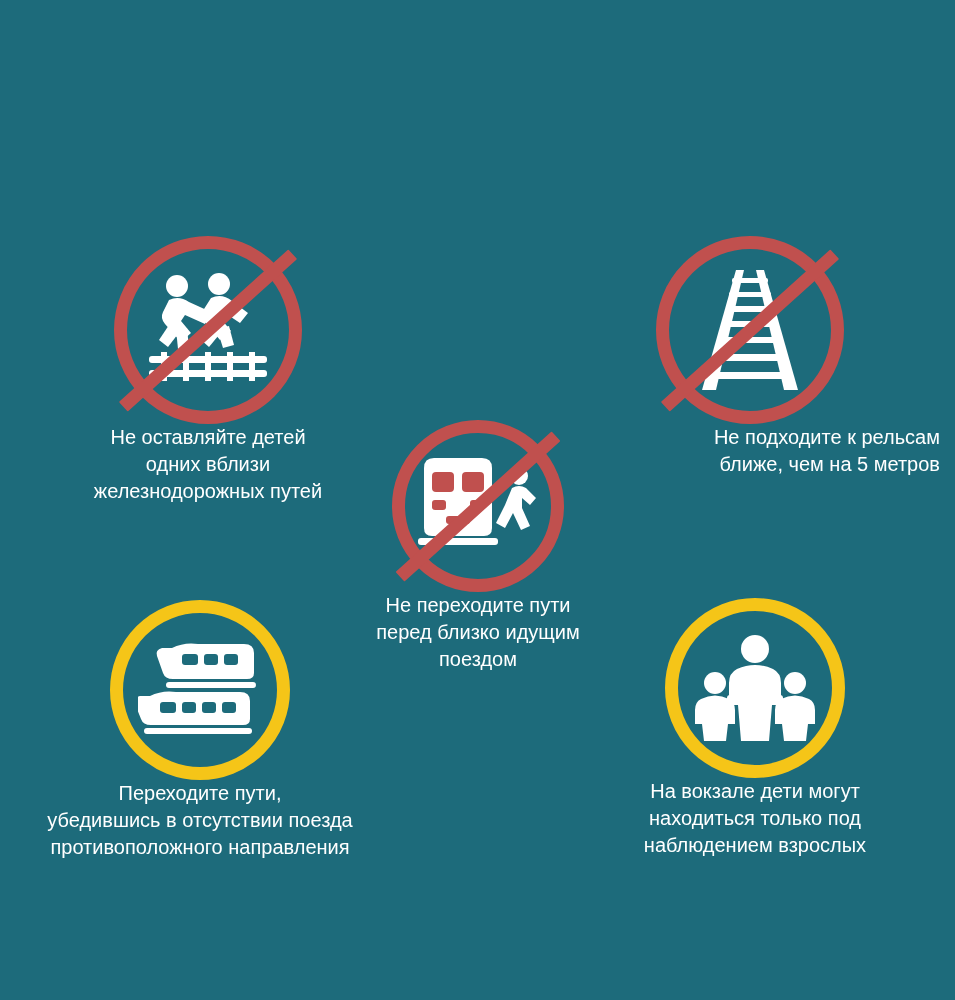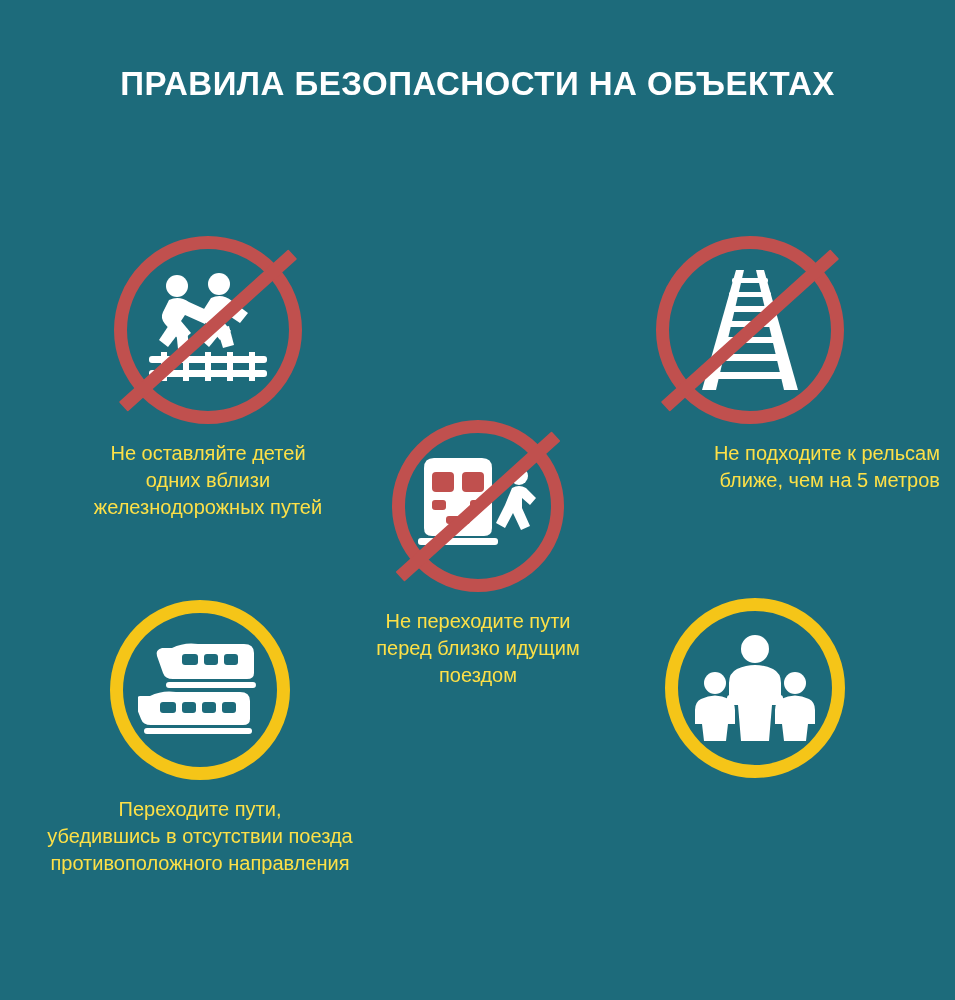--- a/index.html
+++ b/index.html
@@ -65,24 +65,23 @@
     position: absolute;
     left: 0;
     top: 0;
     width: 100%;
     height: 100%;
     display: flex;
     align-items: center;
     justify-content: center;
   }
   .caption {
-    color: #fde047;
+    color: #ffffff;
     font-size: 20px;
     line-height: 27px;
-    margin-top: 16px;
     white-space: pre-line;
   }
 
   
   #item-children-alone { left: 18px; top: 236px; width: 380px; }
   #item-children-alone .badge { width: 188px; height: 188px; }
 
   #item-rails-distance { left: 560px; top: 236px; width: 380px; text-align: right; }
   #item-rails-distance .badge { width: 188px; height: 188px; }
 
@@ -96,21 +95,20 @@
   #item-station-supervision .badge { width: 180px; height: 180px; }
 
   svg { display: block; }
 </style>
 </head>
 <body>
 
 <div id="poster">
 
   <div class="title-block">
-    <span class="title-line">ПРАВИЛА БЕЗОПАСНОСТИ НА ОБЪЕКТАХ</span>
   </div>
 
   <div class="item" id="item-children-alone">
     <div class="badge prohibit">
       <div class="glyph">
         <svg width="130" height="120" viewBox="0 0 130 120" aria-hidden="true">
           <g fill="#ffffff">
 
             <rect x="6" y="86" width="118" height="7" rx="3"></rect>
             <rect x="6" y="100" width="118" height="7" rx="3"></rect>
@@ -232,15 +230,18 @@
 
             <circle cx="102" cy="50" r="11"></circle>
             <path d="M88 66 q14 -7 28 0 q6 3 6 11 v14 h-7 l-2 17 h-22 l-2 -17 h-7 v-14 q0 -8 6 -11 z"></path>
 
             <rect x="34" y="62" width="18" height="7" rx="3"></rect>
             <rect x="72" y="62" width="18" height="7" rx="3"></rect>
           </g>
         </svg>
       </div>
     </div>
+    <div class="caption">На вокзале дети могут
+находиться только под
+наблюдением взрослых</div>
   </div>
 
 </div>
 
 </body></html>

